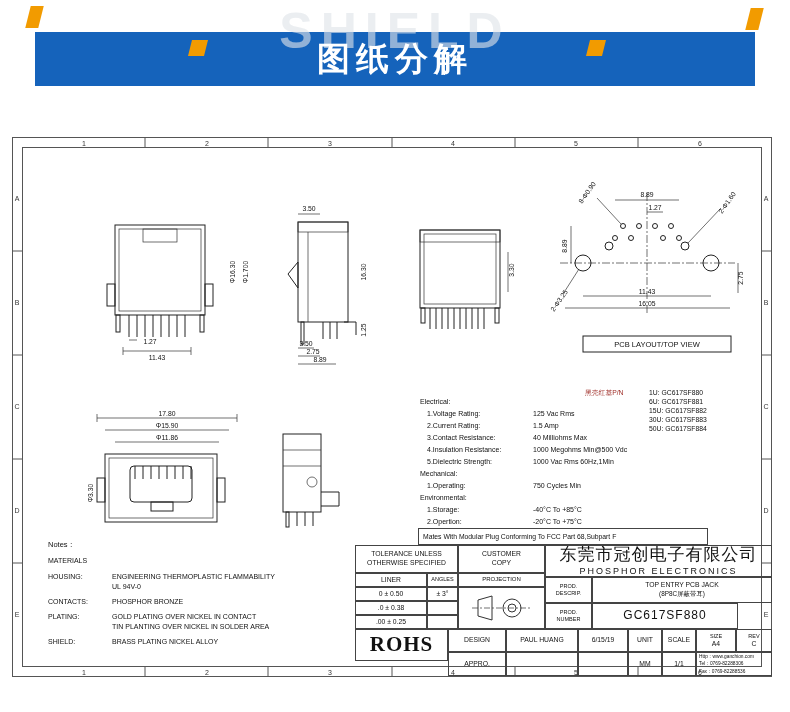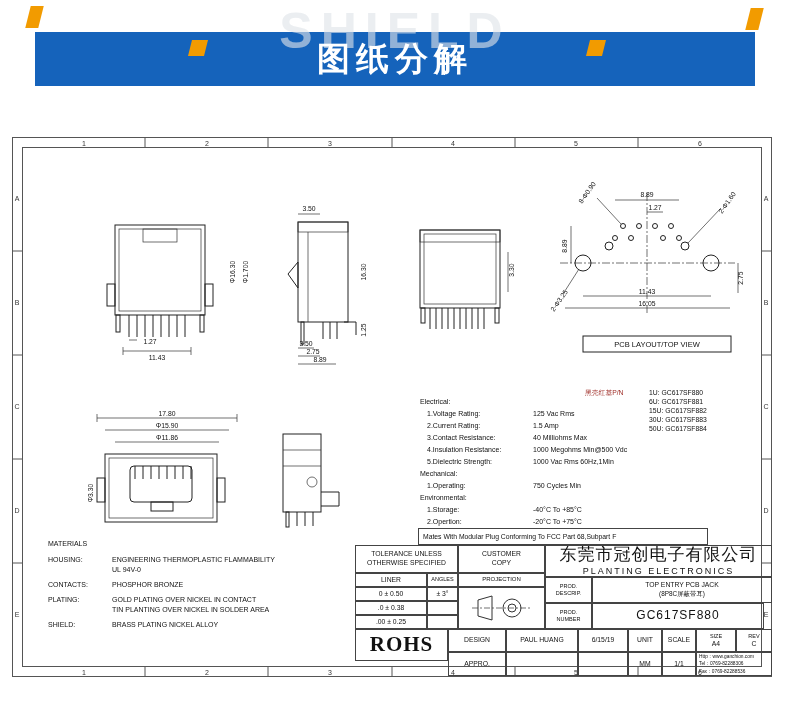--- a/index.html
+++ b/index.html
@@ -302,20 +302,21 @@
       <span class="sv">-40°C To +85°C</span>
     </div>
   <div class="spec-row">
       <span class="sl">2.Opertion:</span>
       <span class="sv">-20°C To +75°C</span>
     </div>
 </div>
 <div class="mates">Mates With Modular Plug Conforming To FCC Part 68,Subpart F</div>
 
 <div class="notes">
+  <div class="notes-title">Notes：</div>
   <div class="notes-mat">MATERIALS</div>
   <div class="note-row">
       <span class="nl">HOUSING:</span>
       <div class="nv">
         <div>ENGINEERING THERMOPLASTIC FLAMMABILITY</div>
         <div>UL 94V-0</div>
       </div>
     </div>
   <div class="note-row">
       <span class="nl">CONTACTS:</span>
@@ -360,35 +361,35 @@
   <svg width="60" height="34">
     <line x1="0" y1="17" x2="58" y2="17" stroke="#333" stroke-width="0.7" stroke-dasharray="6 2 2 2" fill="none"></line>
     <polygon points="6,9 6,25 20,29 20,5" fill="none" stroke="#333" stroke-width="1"></polygon>
     <circle cx="40" cy="17" r="9" fill="none" stroke="#333" stroke-width="1"></circle>
     <circle cx="40" cy="17" r="4" fill="none" stroke="#333" stroke-width="1"></circle>
   </svg>
 </div>
 
 <div class="cell" style="left:545px;top:545px;width:227px;height:32px">
   <div class="company-cn">东莞市冠创电子有限公司</div>
-  <div class="company-en">PLANTING ELECTRONICS</div>
+  <div class="company-en">PHOSPHOR ELECTRONICS</div>
 </div>
 <div class="cell smallf" style="left:545px;top:577px;width:47px;height:26px">
   <div>PROD.</div>
   <div>DESCRIP.</div>
 </div>
 <div class="cell" style="left:592px;top:577px;width:180px;height:26px">
   <div>TOP ENTRY PCB JACK</div>
   <div style="font-size:6.4px">(8P8C屏蔽带耳)</div>
 </div>
 <div class="cell smallf" style="left:545px;top:603px;width:47px;height:26px">
   <div>PROD.</div>
   <div>NUMBER</div>
 </div>
-<div class="cell" style="left:592px;top:603px;width:172px;height:26px">
+<div class="cell" style="left:592px;top:603px;width:146px;height:26px">
   <div class="prodnum">GC617SF880</div>
 </div>
 
 <div class="cell" style="left:355px;top:629px;width:93px;height:32px">
   <div class="rohs-text">ROHS</div>
 </div>
 <div class="cell" style="left:448px;top:629px;width:58px;height:23px">DESIGN</div>
 <div class="cell" style="left:506px;top:629px;width:72px;height:23px">PAUL HUANG</div>
 <div class="cell" style="left:578px;top:629px;width:50px;height:23px">6/15/19</div>
 <div class="cell" style="left:628px;top:629px;width:34px;height:23px">UNIT</div>

